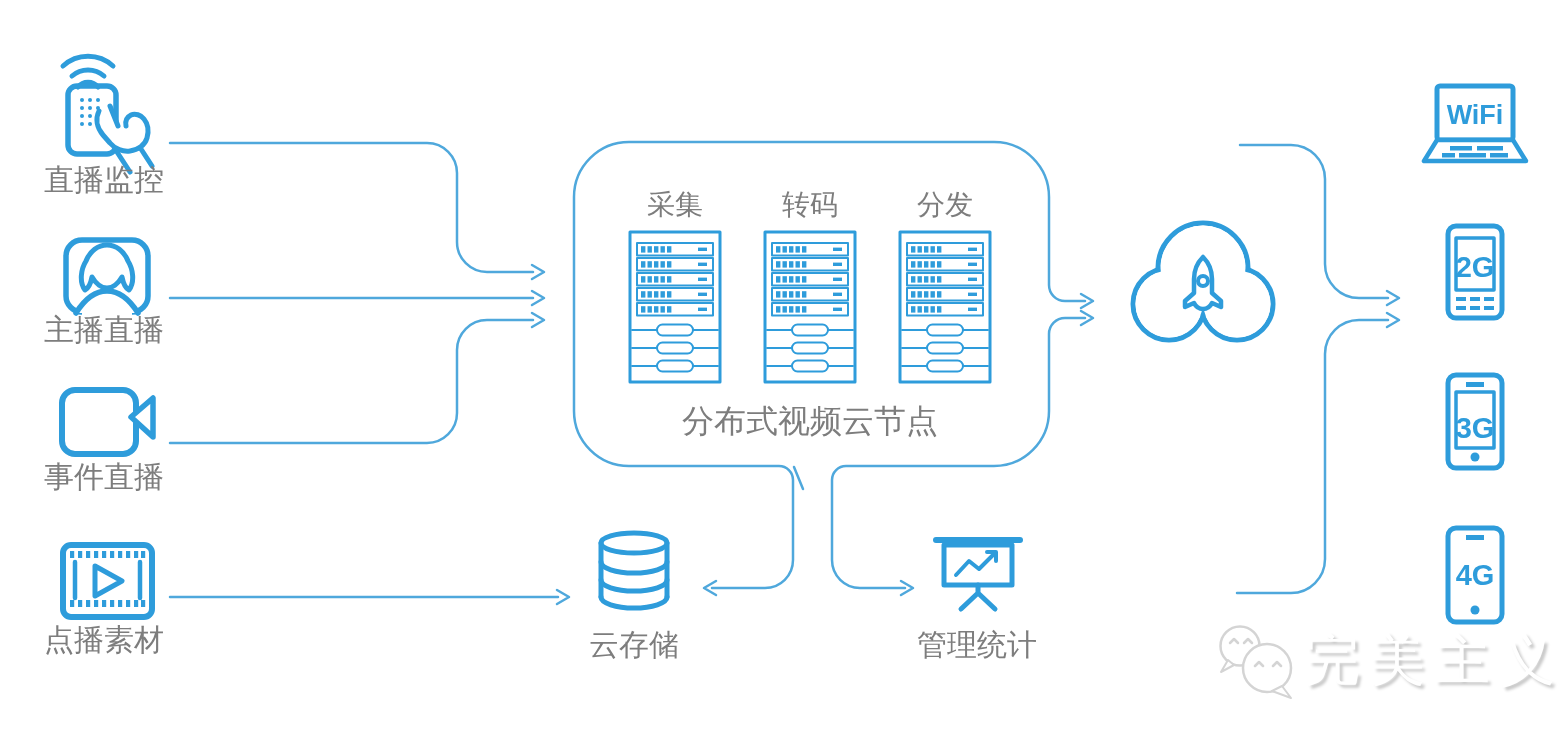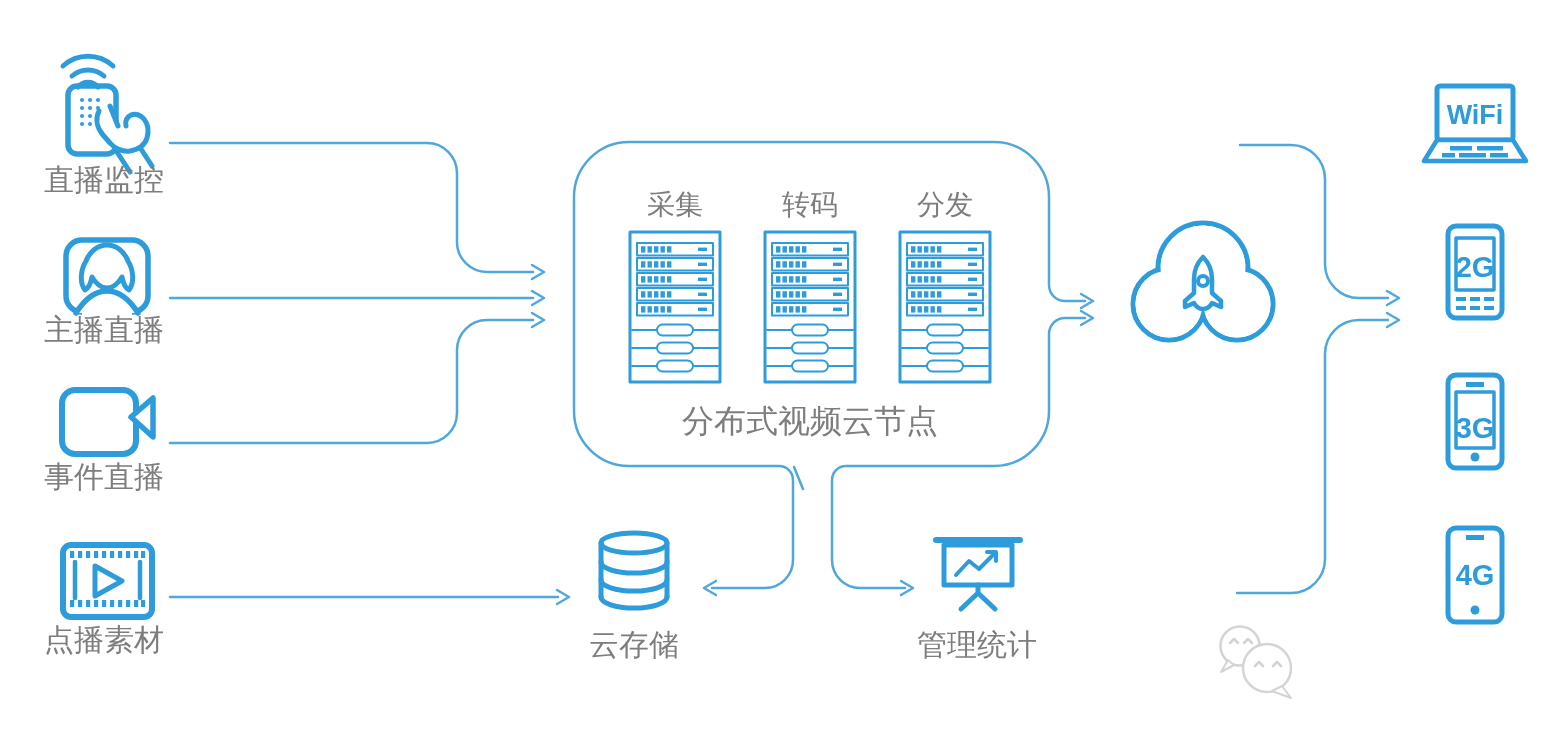--- a/index.html
+++ b/index.html
@@ -270,13 +270,14 @@
     <path d="M 1282,686 L 1291,698 L 1272,691 Z" class="s-gray" stroke-width="2"></path>
     <path d="M 1255,666 l 4,-4 l 4,4 M 1273,666 l 4,-4 l 4,4" class="s-gray-n" stroke-width="2.5"></path>
   </g>
 
   <text class="lbl" x="104" y="190">直播监控</text>
   <text class="lbl" x="104" y="340">主播直播</text>
   <text class="lbl" x="104" y="487">事件直播</text>
   <text class="lbl" x="104" y="650">点播素材</text>
 </svg>
 
+<div id="watermark-text">完美主义</div>
 </div>
 
 </body></html>

